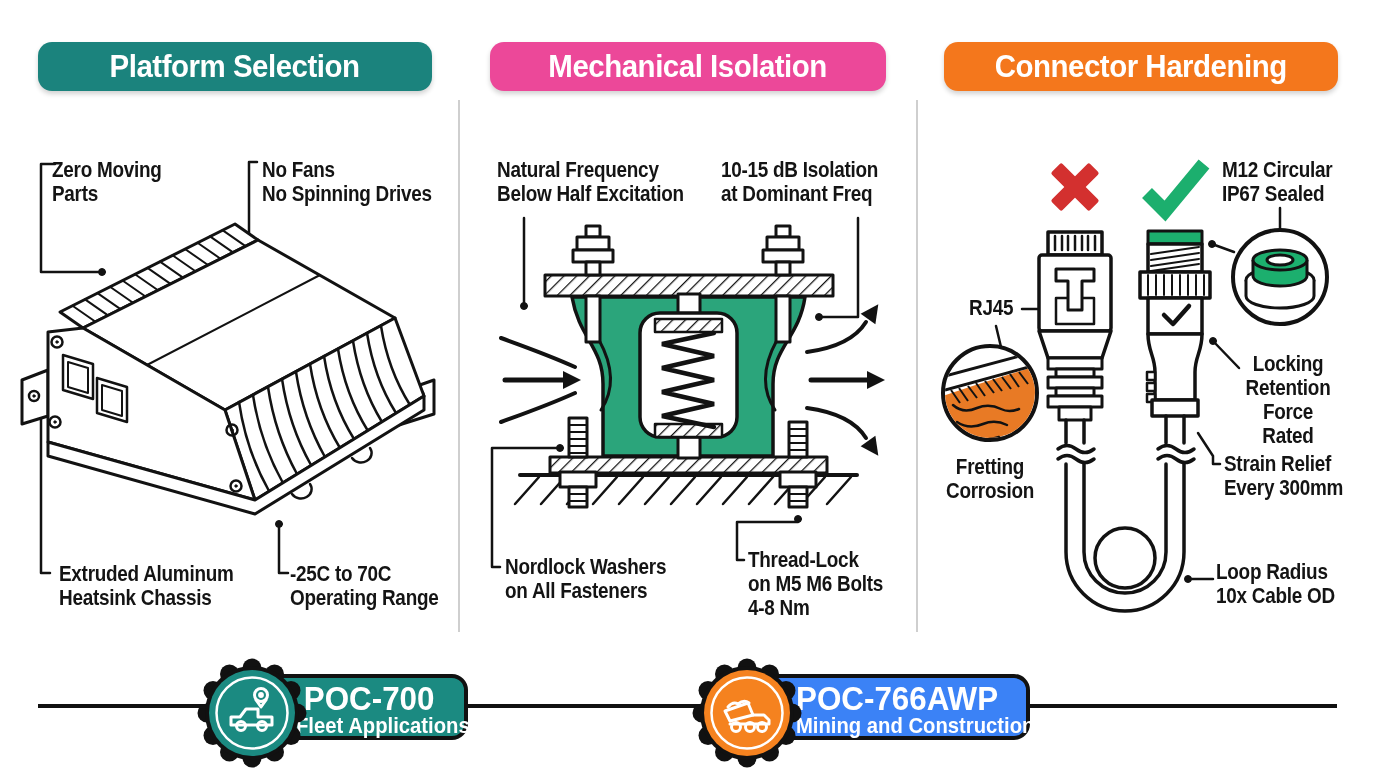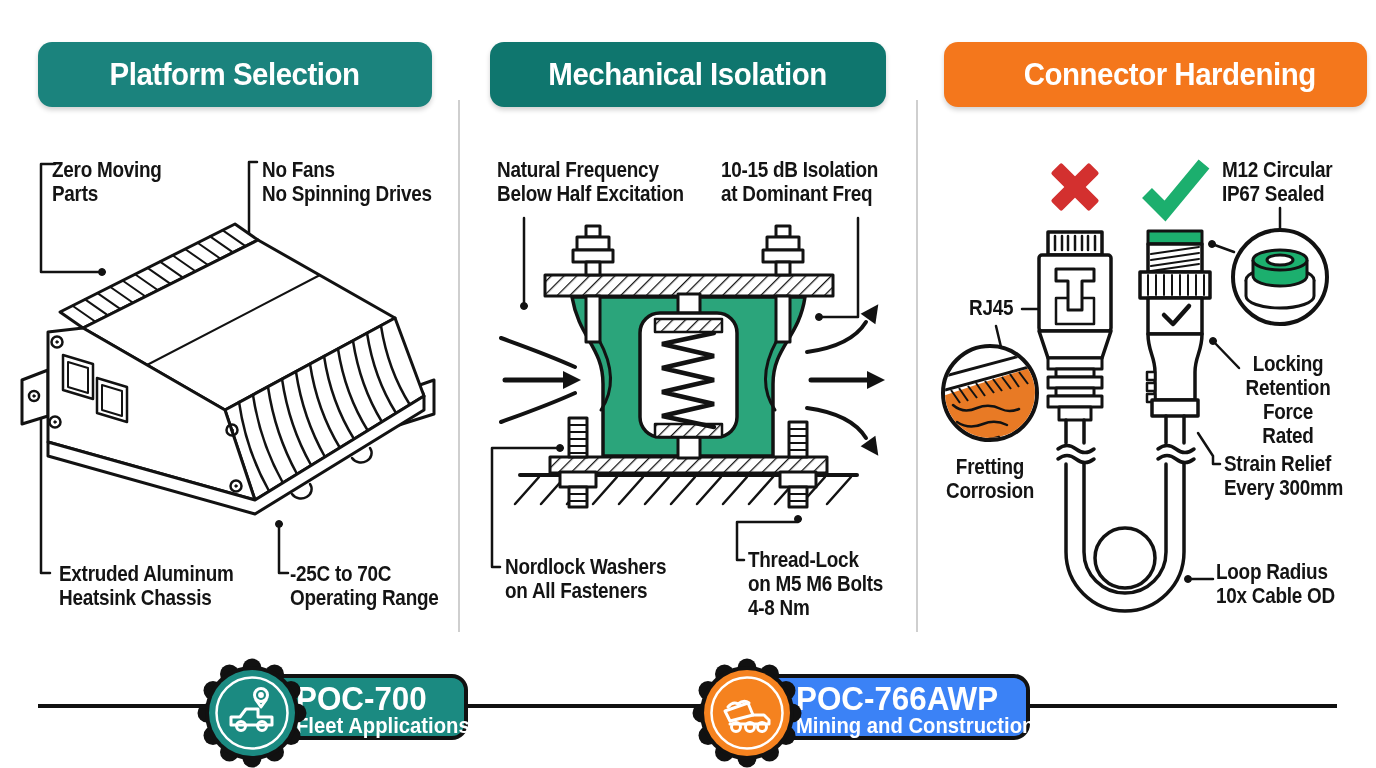--- a/index.html
+++ b/index.html
@@ -1,35 +1,35 @@
 <!DOCTYPE html>
 <html><head>
 <meta charset="utf-8">
 <style>
   html,body{margin:0;padding:0;background:#ffffff;}
   .stage{position:relative;width:1376px;height:768px;background:#ffffff;overflow:hidden;
          font-family:"Liberation Sans",sans-serif;color:#141414;}
-  .hdr{position:absolute;top:42px;height:65px;border-radius:14px;display:flex;
+  .hdr{position:absolute;top:42px;height:49px;border-radius:14px;display:flex;
        align-items:center;justify-content:center;box-shadow:0 3px 5px rgba(0,0,0,.18);}
   .hdr span{color:#fff;font-size:31px;font-weight:bold;letter-spacing:-.5px;
        transform:scaleX(.95);white-space:nowrap;}
   .hdr-platform{left:38px;width:394px;background:#1b837d;}
-  .hdr-isolation{left:490px;width:396px;background:#0f766e;}
-  .hdr-connector{left:944px;width:394px;background:#f4771c;padding-left:29px;}
+  .hdr-isolation{left:490px;width:396px;background:#ec4899;}
+  .hdr-connector{left:944px;width:394px;background:#f4771c;}
   .divider{position:absolute;top:100px;height:532px;width:2px;background:#cfcfcf;}
   .callout{position:absolute;font-size:21.5px;font-weight:bold;line-height:24px;
        white-space:pre-line;letter-spacing:-.3px;transform:scaleX(.88);
        transform-origin:0 0;color:#141414;}
   .callout.center{text-align:center;transform-origin:50% 0;}
   svg{position:absolute;}
   .botline{position:absolute;left:38px;top:704px;width:1299px;height:4px;background:#111;}
   .badge{position:absolute;width:350px;height:112px;}
   .badge-plate{position:absolute;box-sizing:border-box;border:4px solid #111;
        border-radius:16px;height:66px;top:16px;color:#fff;padding:5px 14px 0 40px;}
-  .badge-plate.teal{background:#1b8a81;left:55px;width:216px;}
+  .badge-plate.teal{background:#1b8a81;left:55px;width:216px;text-align:center;}
   .badge-plate.orange{background:#3b82f6;left:60px;width:278px;}
   .badge-title{font-size:33px;font-weight:bold;line-height:31px;transform:scaleX(.95);
        transform-origin:0 0;white-space:nowrap;}
   .badge-sub{font-size:22.5px;font-weight:bold;line-height:24px;transform:scaleX(.9);
        transform-origin:0 0;white-space:nowrap;}
 </style>
 </head>
 <body>
 
 <div class="stage">

